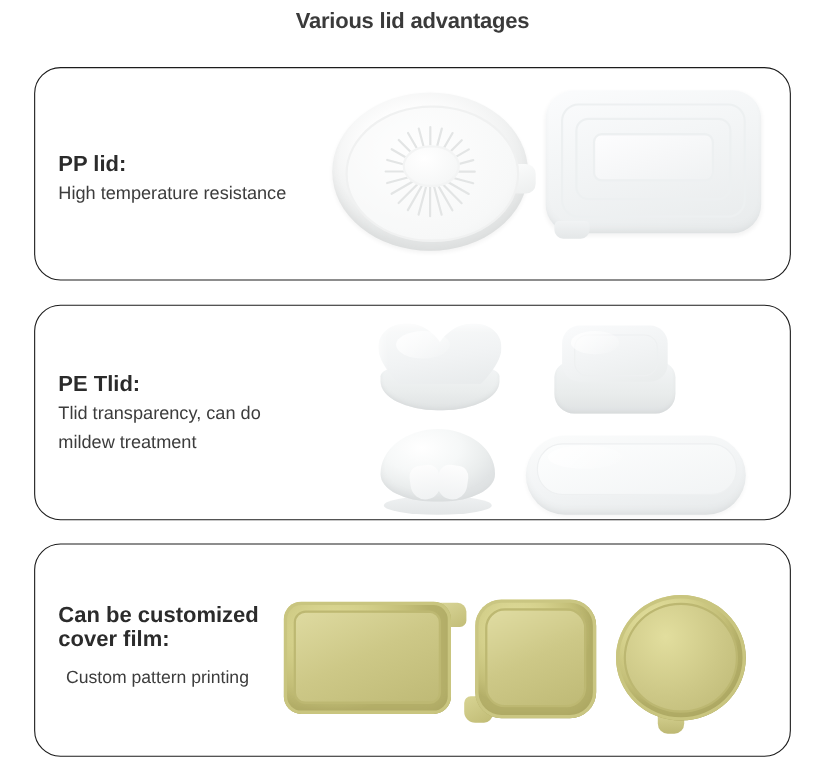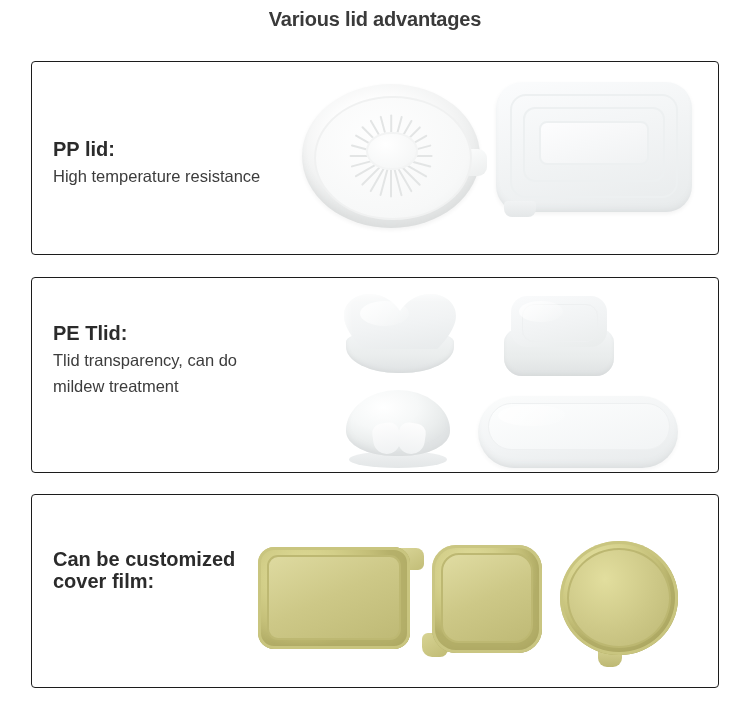--- a/index.html
+++ b/index.html
@@ -34,21 +34,21 @@
     color: #3a3a3a;
     font-family: "Liberation Sans", sans-serif;
   }
 
   
   .panel {
     position: absolute;
     left: 31px;
     width: 688px;
     border: 1.3px solid #1c1c1c;
-    border-radius: 4px;
+    border-radius: 24px;
     background: #ffffff;
     box-sizing: border-box;
     overflow: hidden;
   }
   #panel-1 { top: 61px;  height: 194px; }
   #panel-2 { top: 277px; height: 196px; }
   #panel-3 { top: 494px; height: 194px; }
 
   .panel-text {
     position: absolute;
@@ -65,21 +65,21 @@
   .panel-desc {
     font-size: 16.5px;
     font-weight: normal;
     color: #3c3c3c;
     line-height: 1.55;
     white-space: pre-line;
     margin-top: 4px;
   }
 
   #panel-1 .panel-text { top: 76px; width: 300px; }
-  #panel-2 .panel-text { top: 44px; width: 285px; }
+  #panel-2 .panel-text { top: 60px; width: 285px; }
   #panel-3 .panel-text { top: 53px; width: 265px; }
   #panel-3 .panel-desc { margin-top: 12px; padding-left: 7px; font-size: 16px; }
 
   
   .products {
     position: absolute;
     top: 0;
     right: 0;
     height: 100%;
   }
@@ -540,20 +540,21 @@
       </div>
 
     </div>
   </div>
 
   <div class="panel" id="panel-3">
 
     <div class="panel-text">
       <div class="panel-heading">Can be customized
 cover film:</div>
+      <div class="panel-desc">Custom pattern printing</div>
     </div>
 
     <div class="products">
 
       <div class="prod gold-rect">
         <div class="tab"></div>
         <div class="body"></div>
         <div class="inner"></div>
       </div>
 

